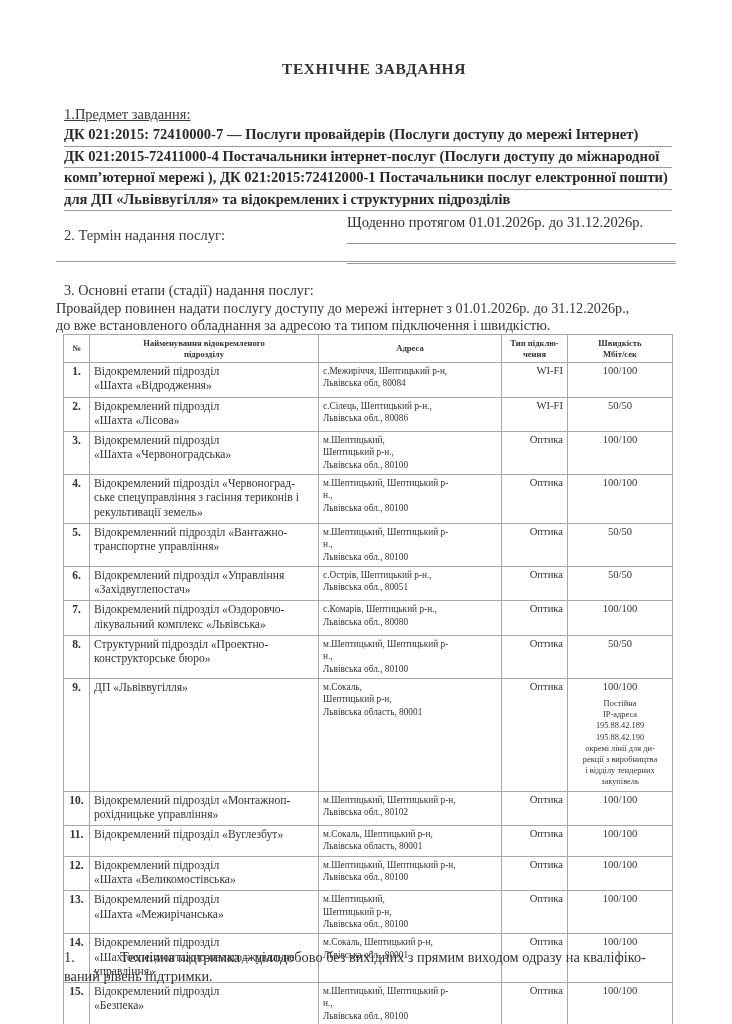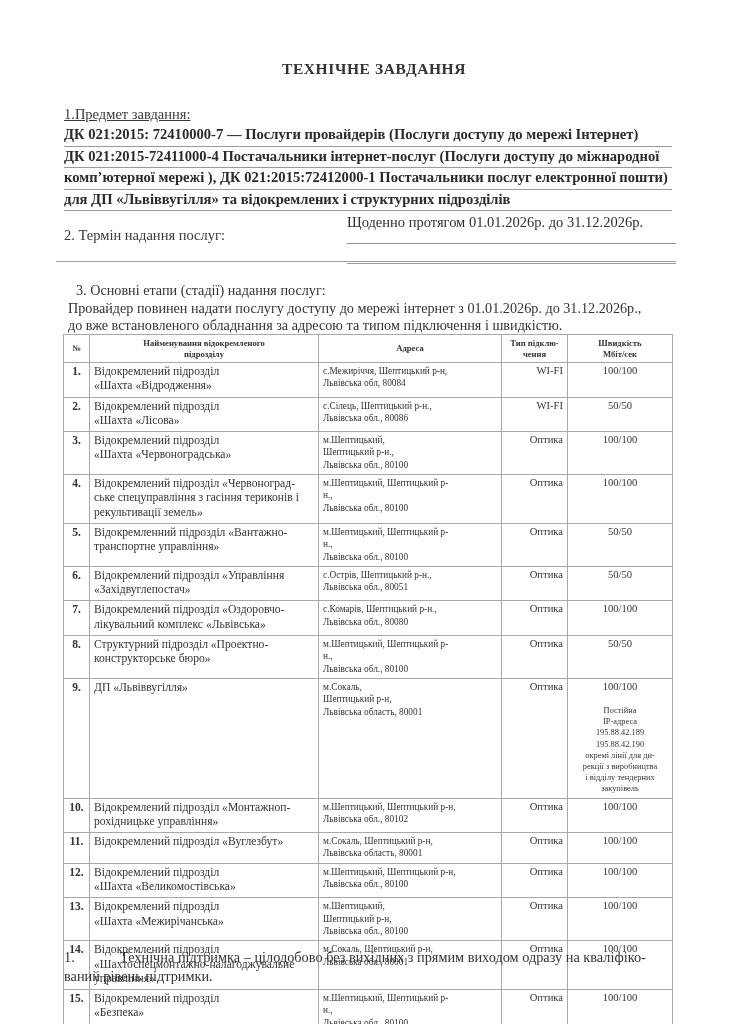--- a/index.html
+++ b/index.html
@@ -112,21 +112,21 @@
     position: absolute;
     left: 56px;
     top: 261px;
     width: 620px;
     height: 1px;
     background: #9d9d9d;
   }
 
   .sec3 {
     position: absolute;
-    left: 68px;
+    left: 56px;
     top: 282px;
     width: 612px;
     font-size: 14.2px;
     line-height: 17.5px;
     color: #333;
   }
   .sec3 .s3-head { padding-left: 8px; }
 
   
   table.tz-table {
@@ -184,21 +184,21 @@
   }
   td.cell-speed {
     text-align: center;
     font-size: 10.6px;
     padding-top: 4px;
   }
   td.cell-speed .speed-extra {
     display: block;
     font-size: 8.4px;
     line-height: 11.2px;
-    margin-top: 13px;
+    margin-top: 6px;
   }
 
   .footer-note {
     position: absolute;
     left: 64px;
     top: 948px;
     width: 612px;
     font-size: 14.3px;
     line-height: 18.5px;
     color: #333;

